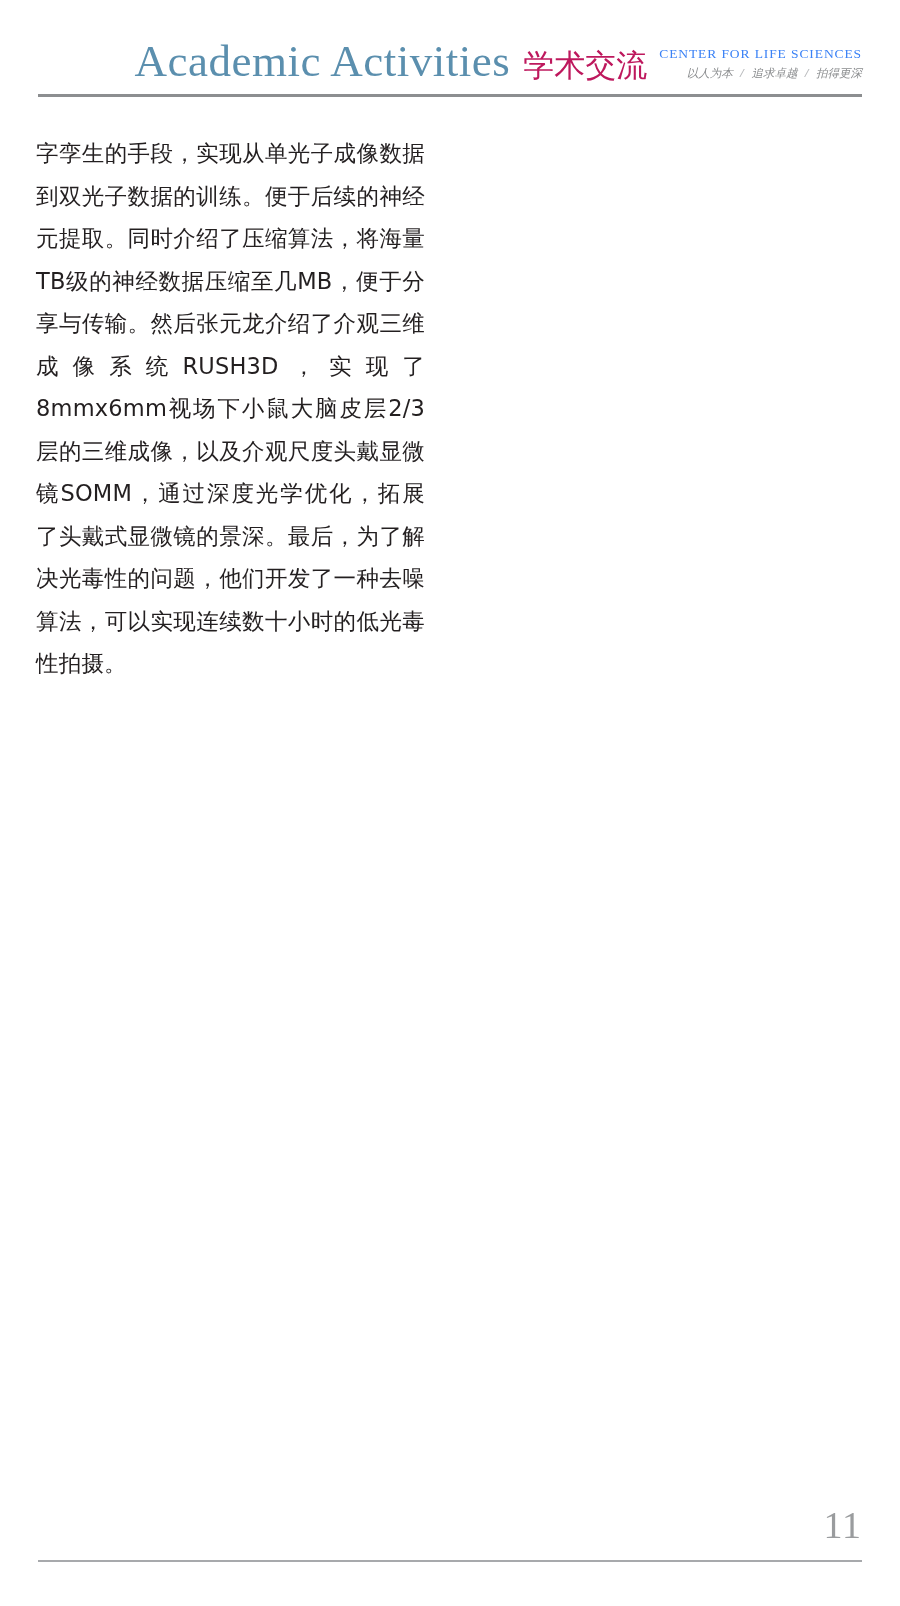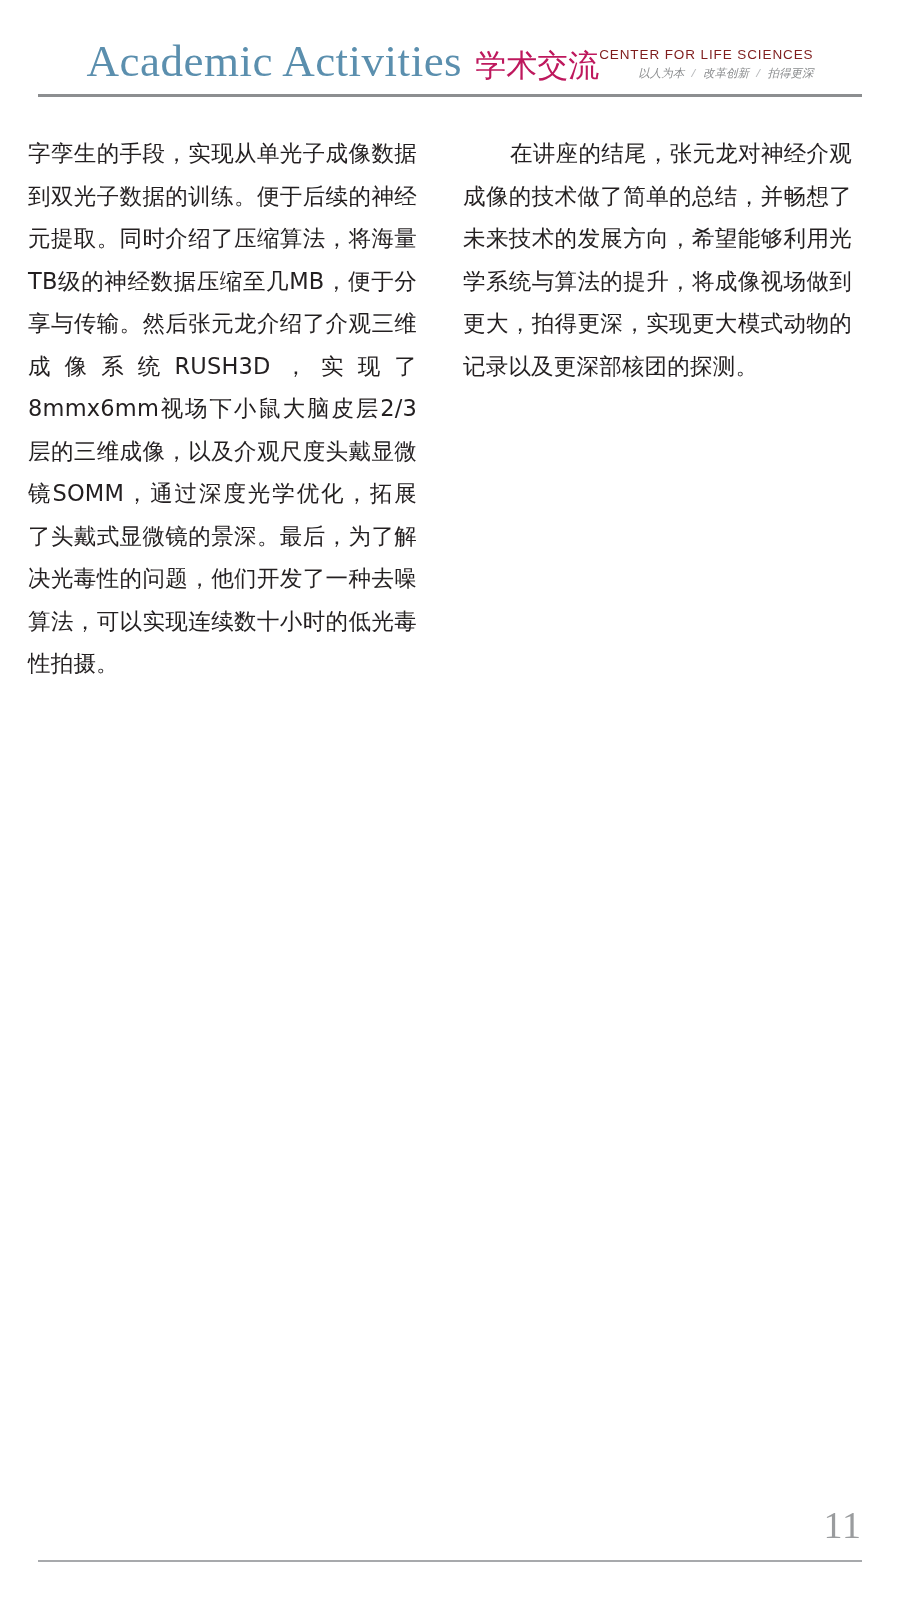--- a/index.html
+++ b/index.html
@@ -28,22 +28,23 @@
   .header {
     position: absolute;
     left: 38px;
     top: 22px;
     width: 824px;
     height: 72px;
   }
   .header-title-row {
     display: flex;
     align-items: flex-end;
-    justify-content: center;
+    justify-content: flex-end;
     height: 62px;
+    gap: 12px;
   }
   .title-left {
     display: flex;
     align-items: baseline;
     white-space: nowrap;
   }
   .title-en {
     font-family: "Liberation Serif", serif;
     font-size: 45px;
     color: #5b8fae;
@@ -57,24 +58,24 @@
     margin-left: 13px;
     line-height: 1;
     font-weight: 500;
   }
 
   .brand {
     text-align: right;
     padding-bottom: 3px;
   }
   .brand-en {
-    font-family: Liberation Sans, sans-serif;
+    font-family: Liberation Serif, serif;
     font-size: 13.5px;
     letter-spacing: 0.9px;
-    color: #7f1d1d;
+    color: #3b82f6;
     white-space: nowrap;
   }
   .brand-slogan {
     margin-top: 4px;
     font-family: Liberation Mono, monospace;
     font-size: 11.5px;
     color: #8a8c8e;
     font-style: italic;
     white-space: nowrap;
     display: flex;
@@ -93,21 +94,21 @@
     left: 0;
     top: 72px;
     width: 824px;
     height: 3px;
     background: #8c8e90;
   }
 
   
   .content {
     position: absolute;
-    left: 28px;
+    left: 36px;
     top: 132px;
     width: 824px;
     display: flex;
     gap: 46px;
   }
   .col {
     width: 389px;
   }
   p.para {
     margin: 0 0 26px 0;
@@ -152,34 +153,33 @@
     <div class="header-title-row">
       <div class="title-left">
         <span class="title-en">Academic Activities</span>
         <span class="title-cn">学术交流</span>
       </div>
       <div class="brand">
         <div class="brand-en">CENTER FOR  LIFE SCIENCES</div>
         <div class="brand-slogan">
           <span>以人为本</span>
           <span class="sep">/</span>
-          <span>改革创新</span>
+          <span>追求卓越</span>
           <span class="sep">/</span>
           <span>拍得更深</span>
         </div>
       </div>
     </div>
     <div class="header-rule"></div>
   </div>
 
   <div class="content">
     <div class="col">
       <p class="para">字孪生的手段，实现从单光子成像数据到双光子数据的训练。便于后续的神经元提取。同时介绍了压缩算法，将海量TB级的神经数据压缩至几MB，便于分享与传输。然后张元龙介绍了介观三维成像系统RUSH3D，实现了8mmx6mm视场下小鼠大脑皮层2/3层的三维成像，以及介观尺度头戴显微镜SOMM，通过深度光学优化，拓展了头戴式显微镜的景深。最后，为了解决光毒性的问题，他们开发了一种去噪算法，可以实现连续数十小时的低光毒性拍摄。</p>
     </div>
     <div class="col">
-      <p class="para indent">在讲座的结尾，张元龙对神经介观成像的技术做了简单的总结，并畅想了未来技术的发展方向，希望能够利用光学系统与算法的提升，将成像视场做到更大，拍得更深，实现更大模式动物的记录以及更深部核团的探测。</p>
     </div>
   </div>
 
   <div class="page-number">11</div>
   <div class="footer-rule"></div>
 
 </div>
 
 </body></html>

